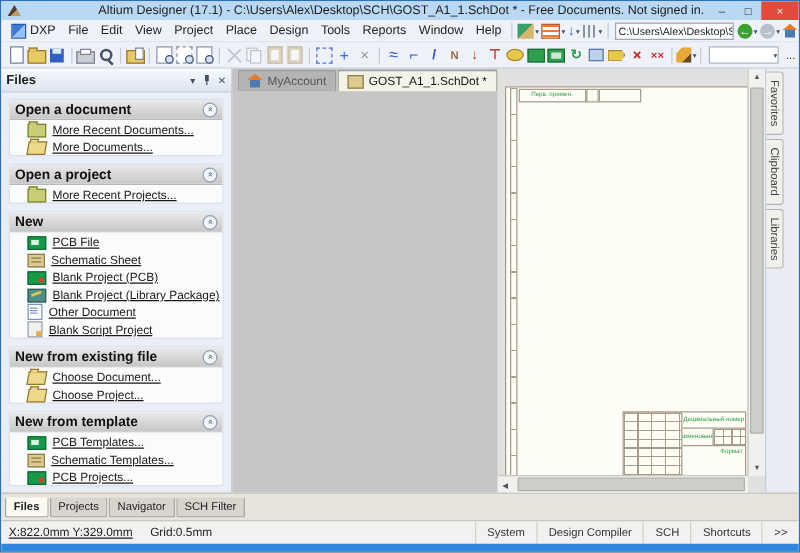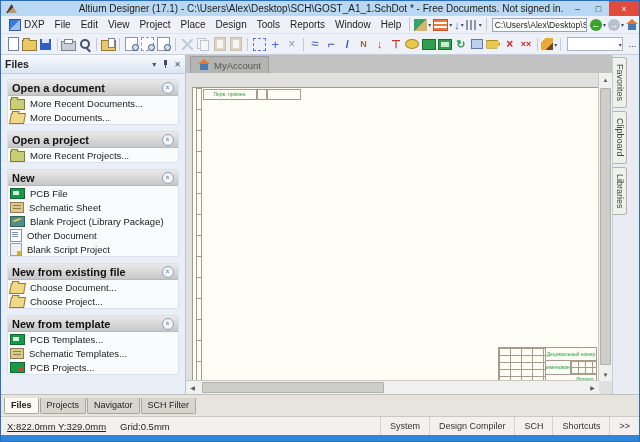--- a/index.html
+++ b/index.html
@@ -112,23 +112,23 @@
   .fp-btn{font-size:8px;color:#44506a;}
   .pinbtn{width:8px;height:8px;position:relative;}
   .pinbtn::before{content:"";position:absolute;top:0;left:3px;width:3px;height:5px;background:#44506a;}
   .pinbtn::after{content:"";position:absolute;top:5px;left:4px;width:1px;height:3px;background:#44506a;}
   #fp-body{flex:1;overflow:hidden;padding:5px 6px 0 6px;}
   .fsection{margin-bottom:6px;background:#fafbfd;border:1px solid #dbe1ec;border-radius:2px;}
   .fsection-hd{height:15px;display:flex;align-items:center;padding:0 4px;background:linear-gradient(#e9e9e9,#c7c7c7);border-bottom:1px solid #b8b8b8;border-radius:2px 2px 0 0;}
   .fsection-hd .t{font-weight:bold;font-size:11px;color:#111;}
   .chev{margin-left:auto;width:10px;height:10px;border:1px solid #8fa0b8;border-radius:50%;background:#f2f5fa;display:flex;align-items:center;justify-content:center;font-size:7px;color:#44506a;}
   .chev::before{content:"«";transform:rotate(90deg);display:block;}
-  .fitem{height:14px;display:flex;align-items:center;gap:5px;padding-left:2px;font-size:9.5px;color:#1a1a1a;white-space:nowrap;}
-  
-  #docarea{flex:1 1 auto;display:flex;flex-direction:column;min-width:0;background:#c6c6c6;}
+  .fitem{height:14px;display:flex;align-items:flex-end;gap:5px;padding-left:14px;font-size:9.5px;color:#1a1a1a;white-space:nowrap;text-decoration:underline;}
+  
+  #docarea{flex:1 1 auto;display:flex;flex-direction:row;min-width:0;background:#c6c6c6;}
   #doctabs{height:18px;display:flex;align-items:flex-end;background:#c2c2c2;padding-left:4px;gap:1px;}
   .doctab{height:16px;display:flex;align-items:center;gap:4px;padding:0 7px;font-size:9.5px;color:#555;background:#b4b4b2;border:1px solid #9a9a98;border-bottom:none;border-radius:2px 2px 0 0;white-space:nowrap;}
   .doctab.active{background:#f4f3ea;color:#111;}
   #docview{flex:1;position:relative;background:#e0e0de;overflow:hidden;}
   
   #sheet{position:absolute;left:6px;top:14px;right:13px;bottom:-6px;background:#fdfdf6;border:1px solid #a79b8b;}
   .frame-left{position:absolute;left:3px;top:0;bottom:0;width:4px;border-left:1px solid #a79b8b;border-right:1px solid #a79b8b;background:repeating-linear-gradient(to bottom,#a79b8b 0 1px,transparent 1px 21px);}
   .tl-box{position:absolute;top:1px;height:9px;border:1px solid #a79b8b;background:#fdfdf6;display:flex;align-items:center;justify-content:center;overflow:hidden;}
   .tl-b1{left:10px;width:52px;}
   .tl-b2{left:64px;width:8px;}
@@ -415,20 +415,24 @@
             </div>
             <div class="fitem">
               <span class="ic f-pcb"></span>
               <span>PCB File</span>
             </div>
             <div class="fitem">
               <span class="ic f-sch"></span>
               <span>Schematic Sheet</span>
             </div>
             <div class="fitem">
+              <span class="ic f-prjpcb"></span>
+              <span>Blank Project (PCB)</span>
+            </div>
+            <div class="fitem">
               <span class="ic f-prjlib"></span>
               <span>Blank Project (Library Package)</span>
             </div>
             <div class="fitem">
               <span class="ic f-otherdoc"></span>
               <span>Other Document</span>
             </div>
             <div class="fitem">
               <span class="ic f-script"></span>
               <span>Blank Script Project</span>
@@ -467,20 +471,24 @@
             </div>
           </div>
         </div>
     </div>
 
     <div id="docarea">
       <div id="doctabs">
           <div class="doctab">
             <span class="ic i-home"></span>
             <span>MyAccount</span>
+          </div>
+          <div class="doctab active">
+            <span class="ic i-schdoc"></span>
+            <span>GOST_A1_1.SchDot *</span>
           </div>
         </div>
       <div id="docview">
 
         <div id="sheet">
           <div class="frame-left"></div>
           <div class="tl-box tl-b1">
             <span class="gtext">Перв. примен.</span>
           </div>
           <div class="tl-box tl-b2"></div>

